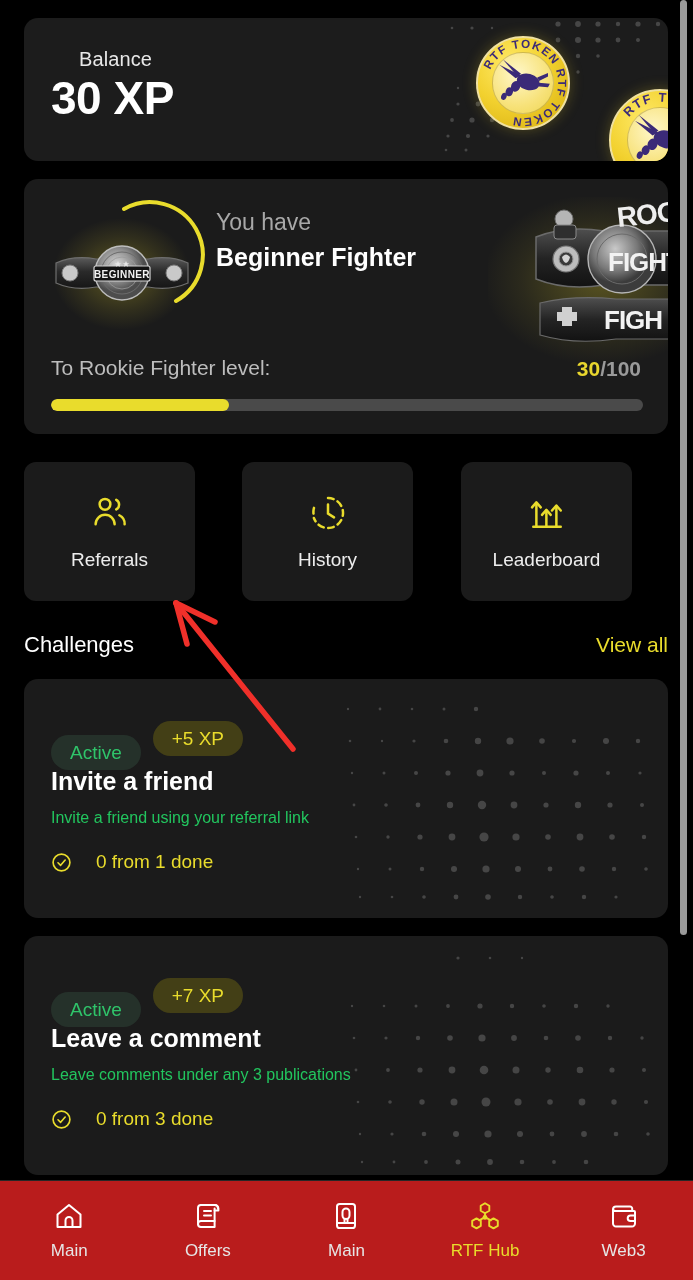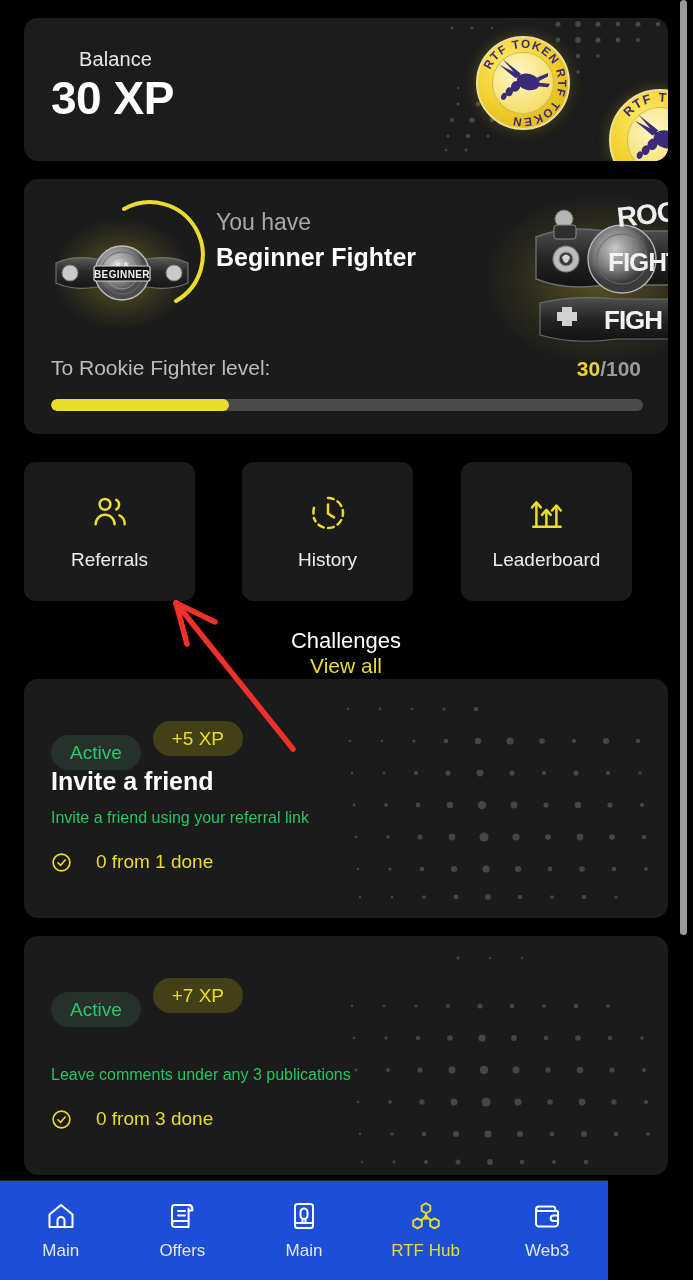--- a/index.html
+++ b/index.html
@@ -155,21 +155,21 @@
   #qa-leaderboard{ left: 461px; }
   .qa .qa-label {
     font-size: 19px; color: #ededed; font-weight: 400;
   }
   .qa .qa-icon { width: 40px; height: 40px; display: block; }
 
   
   #challenges-head {
     position: absolute; left: 24px; top: 628px;
     width: 644px; height: 34px;
-    display: flex; align-items: center; justify-content: space-between; flex-direction: column;
+    display: flex; align-items: center; justify-content: space-between;
   }
   #challenges-title { font-size: 22px; color: #ffffff; font-weight: 400; }
   #challenges-viewall { font-size: 21px; color: #e9dc2c; font-weight: 400; }
 
   
   .ch-card {
     position: absolute; left: 24px;
     width: 644px; height: 239px;
     background: #1b1b1b;
     border-radius: 14px;
@@ -216,22 +216,22 @@
   }
   #scrollbar-thumb {
     position: absolute; right: 3px; top: 0;
     width: 7px; height: 935px;
     background: #9a9a9a; border-radius: 4px;
   }
 
   
   #bottom-nav {
     position: absolute; left: 0; bottom: 0;
-    width: 608px; height: 100px;
-    background: #1d4ed8;
+    width: 693px; height: 100px;
+    background: #b91c1c;
     border-top: 1px solid #262626;
     display: flex; align-items: center;
   }
   .nav-item {
     flex: 1;
     display: flex; flex-direction: column;
     align-items: center; justify-content: center; gap: 9px;
   }
   .nav-item .nav-icon { width: 32px; height: 32px; display: block; }
   .nav-item .nav-label {
@@ -618,20 +618,21 @@
             <circle cx="152" cy="226" r="2.9"></circle>
             <circle cx="184" cy="226" r="2.3"></circle>
           <circle cx="216" cy="226" r="1.9"></circle>
             <circle cx="248" cy="226" r="2.3"></circle>
         </g>
       </svg>
       <div class="ch-badges">
         <span class="badge badge-active">Active</span>
         <span class="badge badge-xp">+7 XP</span>
       </div>
+      <div class="ch-title">Leave a comment</div>
       <div class="ch-desc">Leave comments under any 3 publications</div>
       <div class="ch-prog">
         <svg width="21" height="21" viewBox="0 0 24 24" fill="none" stroke="#e9dc2c" stroke-width="1.9" stroke-linecap="round" stroke-linejoin="round">
           <circle cx="12" cy="12" r="9.6"></circle>
             <path d="M8 12.3 L11 15.2 L16.2 9.2"></path>
         </svg>
         <span class="ch-prog-text">0 from 3 done</span>
       </div>
     </div>
 

